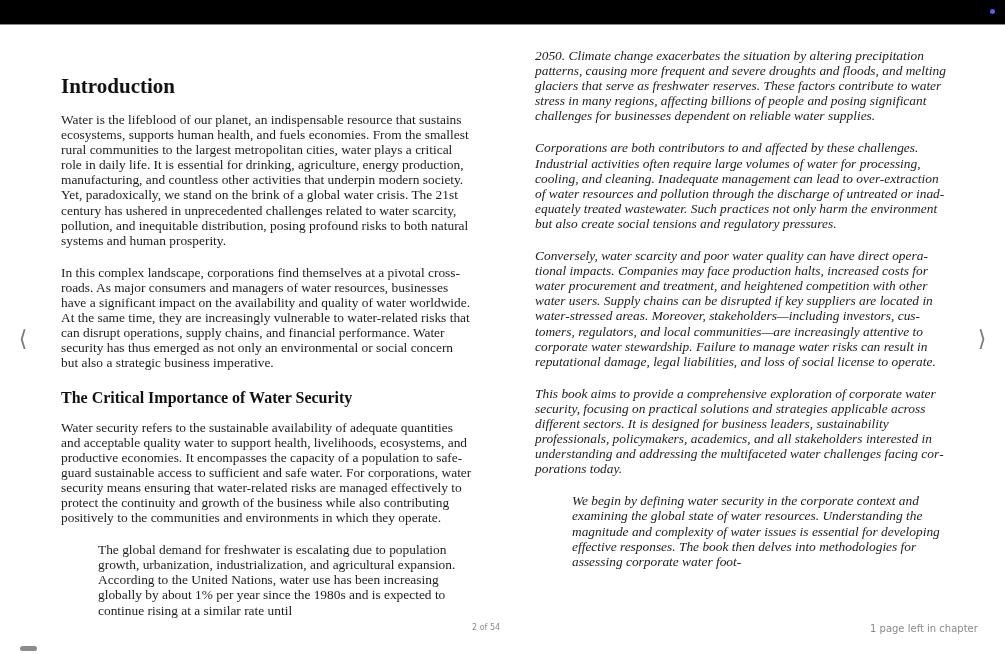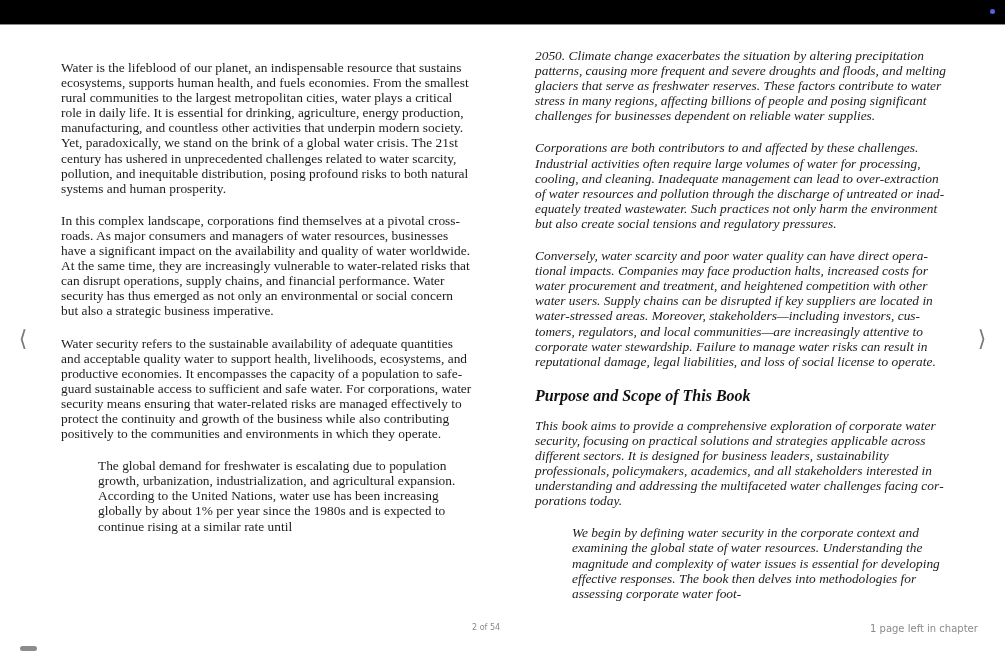--- a/index.html
+++ b/index.html
@@ -101,31 +101,32 @@
     }
   </style>
 </head>
 <body>
 
 <div class="topbar">
   <span class="dot"></span>
 </div>
 
 <div class="page left">
+  <h1>Introduction</h1>
   <p>Water is the lifeblood of our planet, an indispensable resource that sustains ecosystems, supports human health, and fuels economies. From the small­est rural communities to the largest metropolitan cities, water plays a critical role in daily life. It is essential for drinking, agriculture, energy production, manufacturing, and countless other activities that underpin modern society. Yet, paradoxically, we stand on the brink of a global water crisis. The 21st century has ushered in unprecedented challenges related to water scarcity, pollution, and inequitable distribution, posing profound risks to both nat­ural systems and human prosperity.</p>
   <p>In this complex landscape, corporations find themselves at a pivotal cross­roads. As major consumers and managers of water resources, businesses have a significant impact on the availability and quality of water worldwide. At the same time, they are increasingly vulnerable to water-related risks that can disrupt operations, supply chains, and financial performance. Water security has thus emerged as not only an environmental or social concern but also a strategic business imperative.</p>
+  <h2>The Critical Importance of Water Security</h2>
   <p>Water security refers to the sustainable availability of adequate quantities and acceptable quality water to support health, livelihoods, ecosystems, and productive economies. It encompasses the capacity of a population to safe­guard sustainable access to sufficient and safe water. For corporations, water security means ensuring that water-related risks are managed effectively to protect the continuity and growth of the business while also contributing positively to the communities and environments in which they operate.</p>
   <p class="no-margin">The global demand for freshwater is escalating due to population growth, urbanization, industrialization, and agricultural expansion. According to the United Nations, water use has been increasing globally by about 1% per year since the 1980s and is expected to continue rising at a similar rate until</p>
 </div>
 
 <div class="page right">
   <p>2050. Climate change exacerbates the situation by altering precipitation pat­terns, causing more frequent and severe droughts and floods, and melting glaciers that serve as freshwater reserves. These factors contribute to water stress in many regions, affecting billions of people and posing significant challenges for businesses dependent on reliable water supplies.</p>
   <p>Corporations are both contributors to and affected by these challenges. Industrial activities often require large volumes of water for processing, cooling, and cleaning. Inadequate management can lead to over-extraction of water resources and pollution through the discharge of untreated or inad­equately treated wastewater. Such practices not only harm the environment but also create social tensions and regulatory pressures.</p>
   <p>Conversely, water scarcity and poor water quality can have direct opera­tional impacts. Companies may face production halts, increased costs for water procurement and treatment, and heightened competition with other water users. Supply chains can be disrupted if key suppliers are located in water-stressed areas. Moreover, stakeholders—including investors, cus­tomers, regulators, and local communities—are increasingly attentive to cor­porate water stewardship. Failure to manage water risks can result in reputational damage, legal liabilities, and loss of social license to operate.</p>
-  <h2>Purpose and Scope of This Book</h2>
   <p>This book aims to provide a comprehensive exploration of corporate water security, focusing on practical solutions and strategies applicable across dif­ferent sectors. It is designed for business leaders, sustainability profession­als, policymakers, academics, and all stakeholders interested in understanding and addressing the multifaceted water challenges facing cor­porations today.</p>
   <p class="no-margin">We begin by defining water security in the corporate context and examining the global state of water resources. Understanding the magnitude and com­plexity of water issues is essential for developing effective responses. The book then delves into methodologies for assessing corporate water foot-</p>
 </div>
 
 <div class="nav-arrow prev">
   <span>⟨</span>
 </div>
 <div class="nav-arrow next">
   <span>⟩</span>
 </div>

